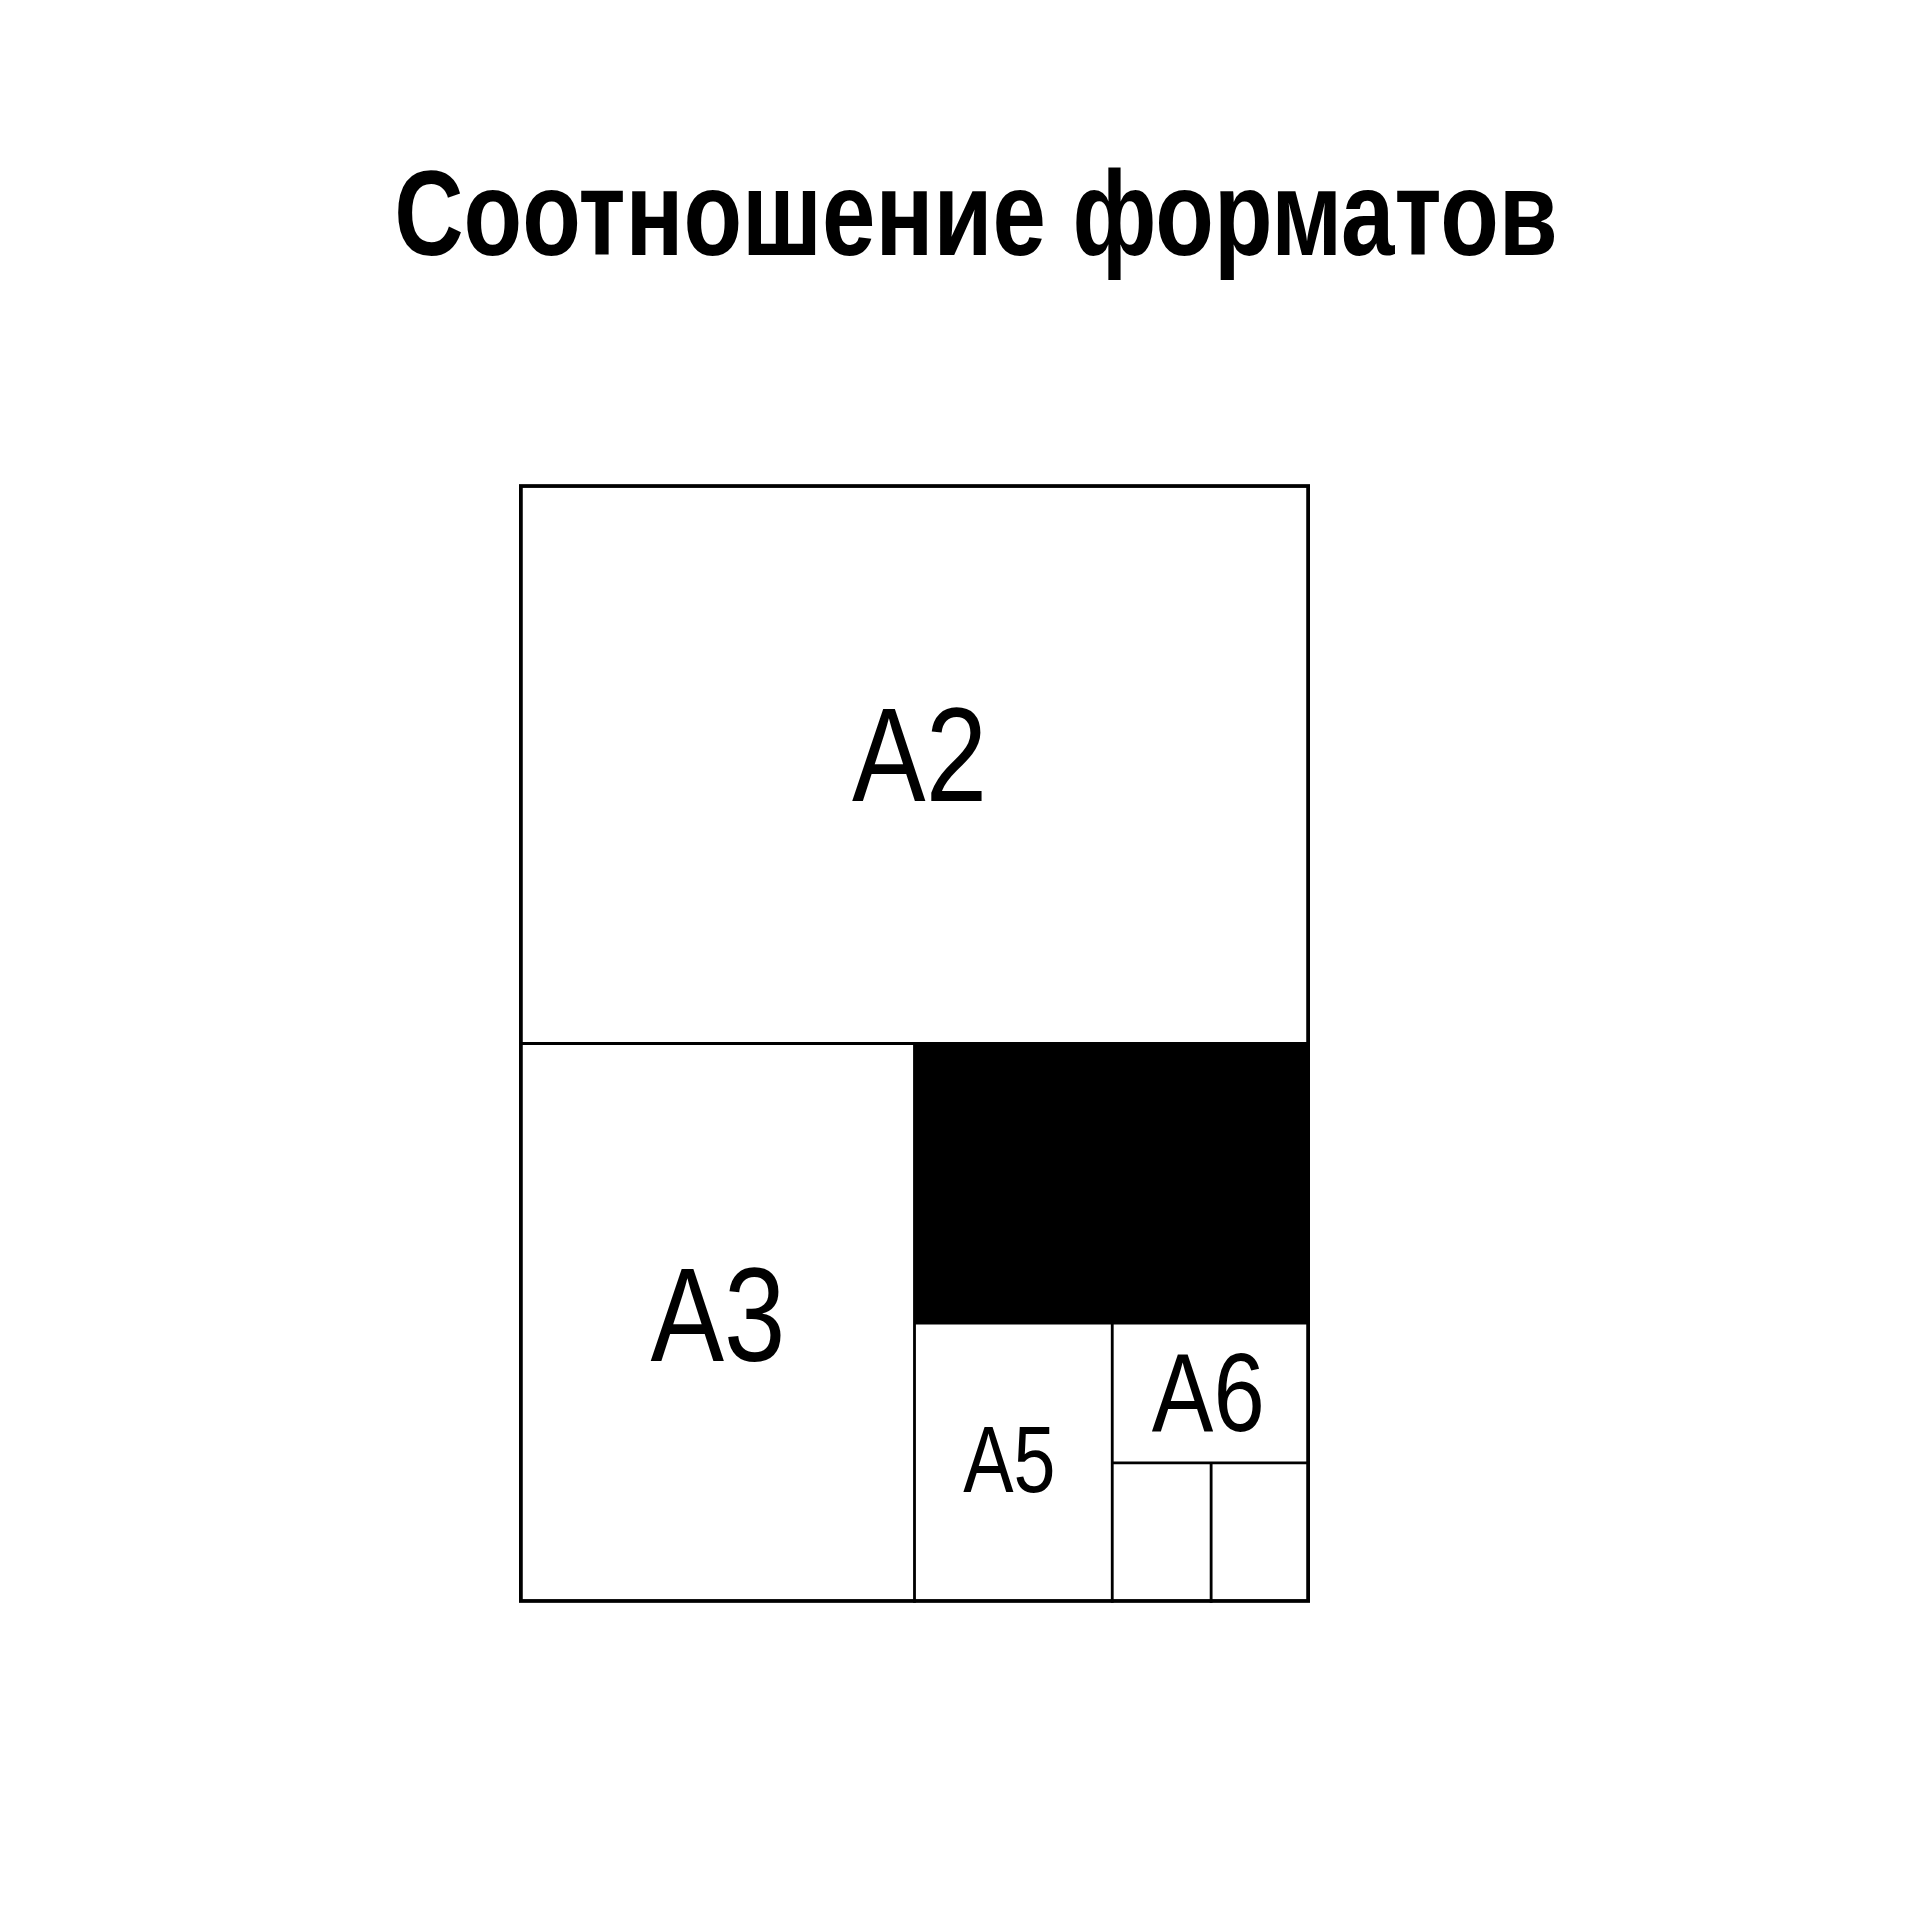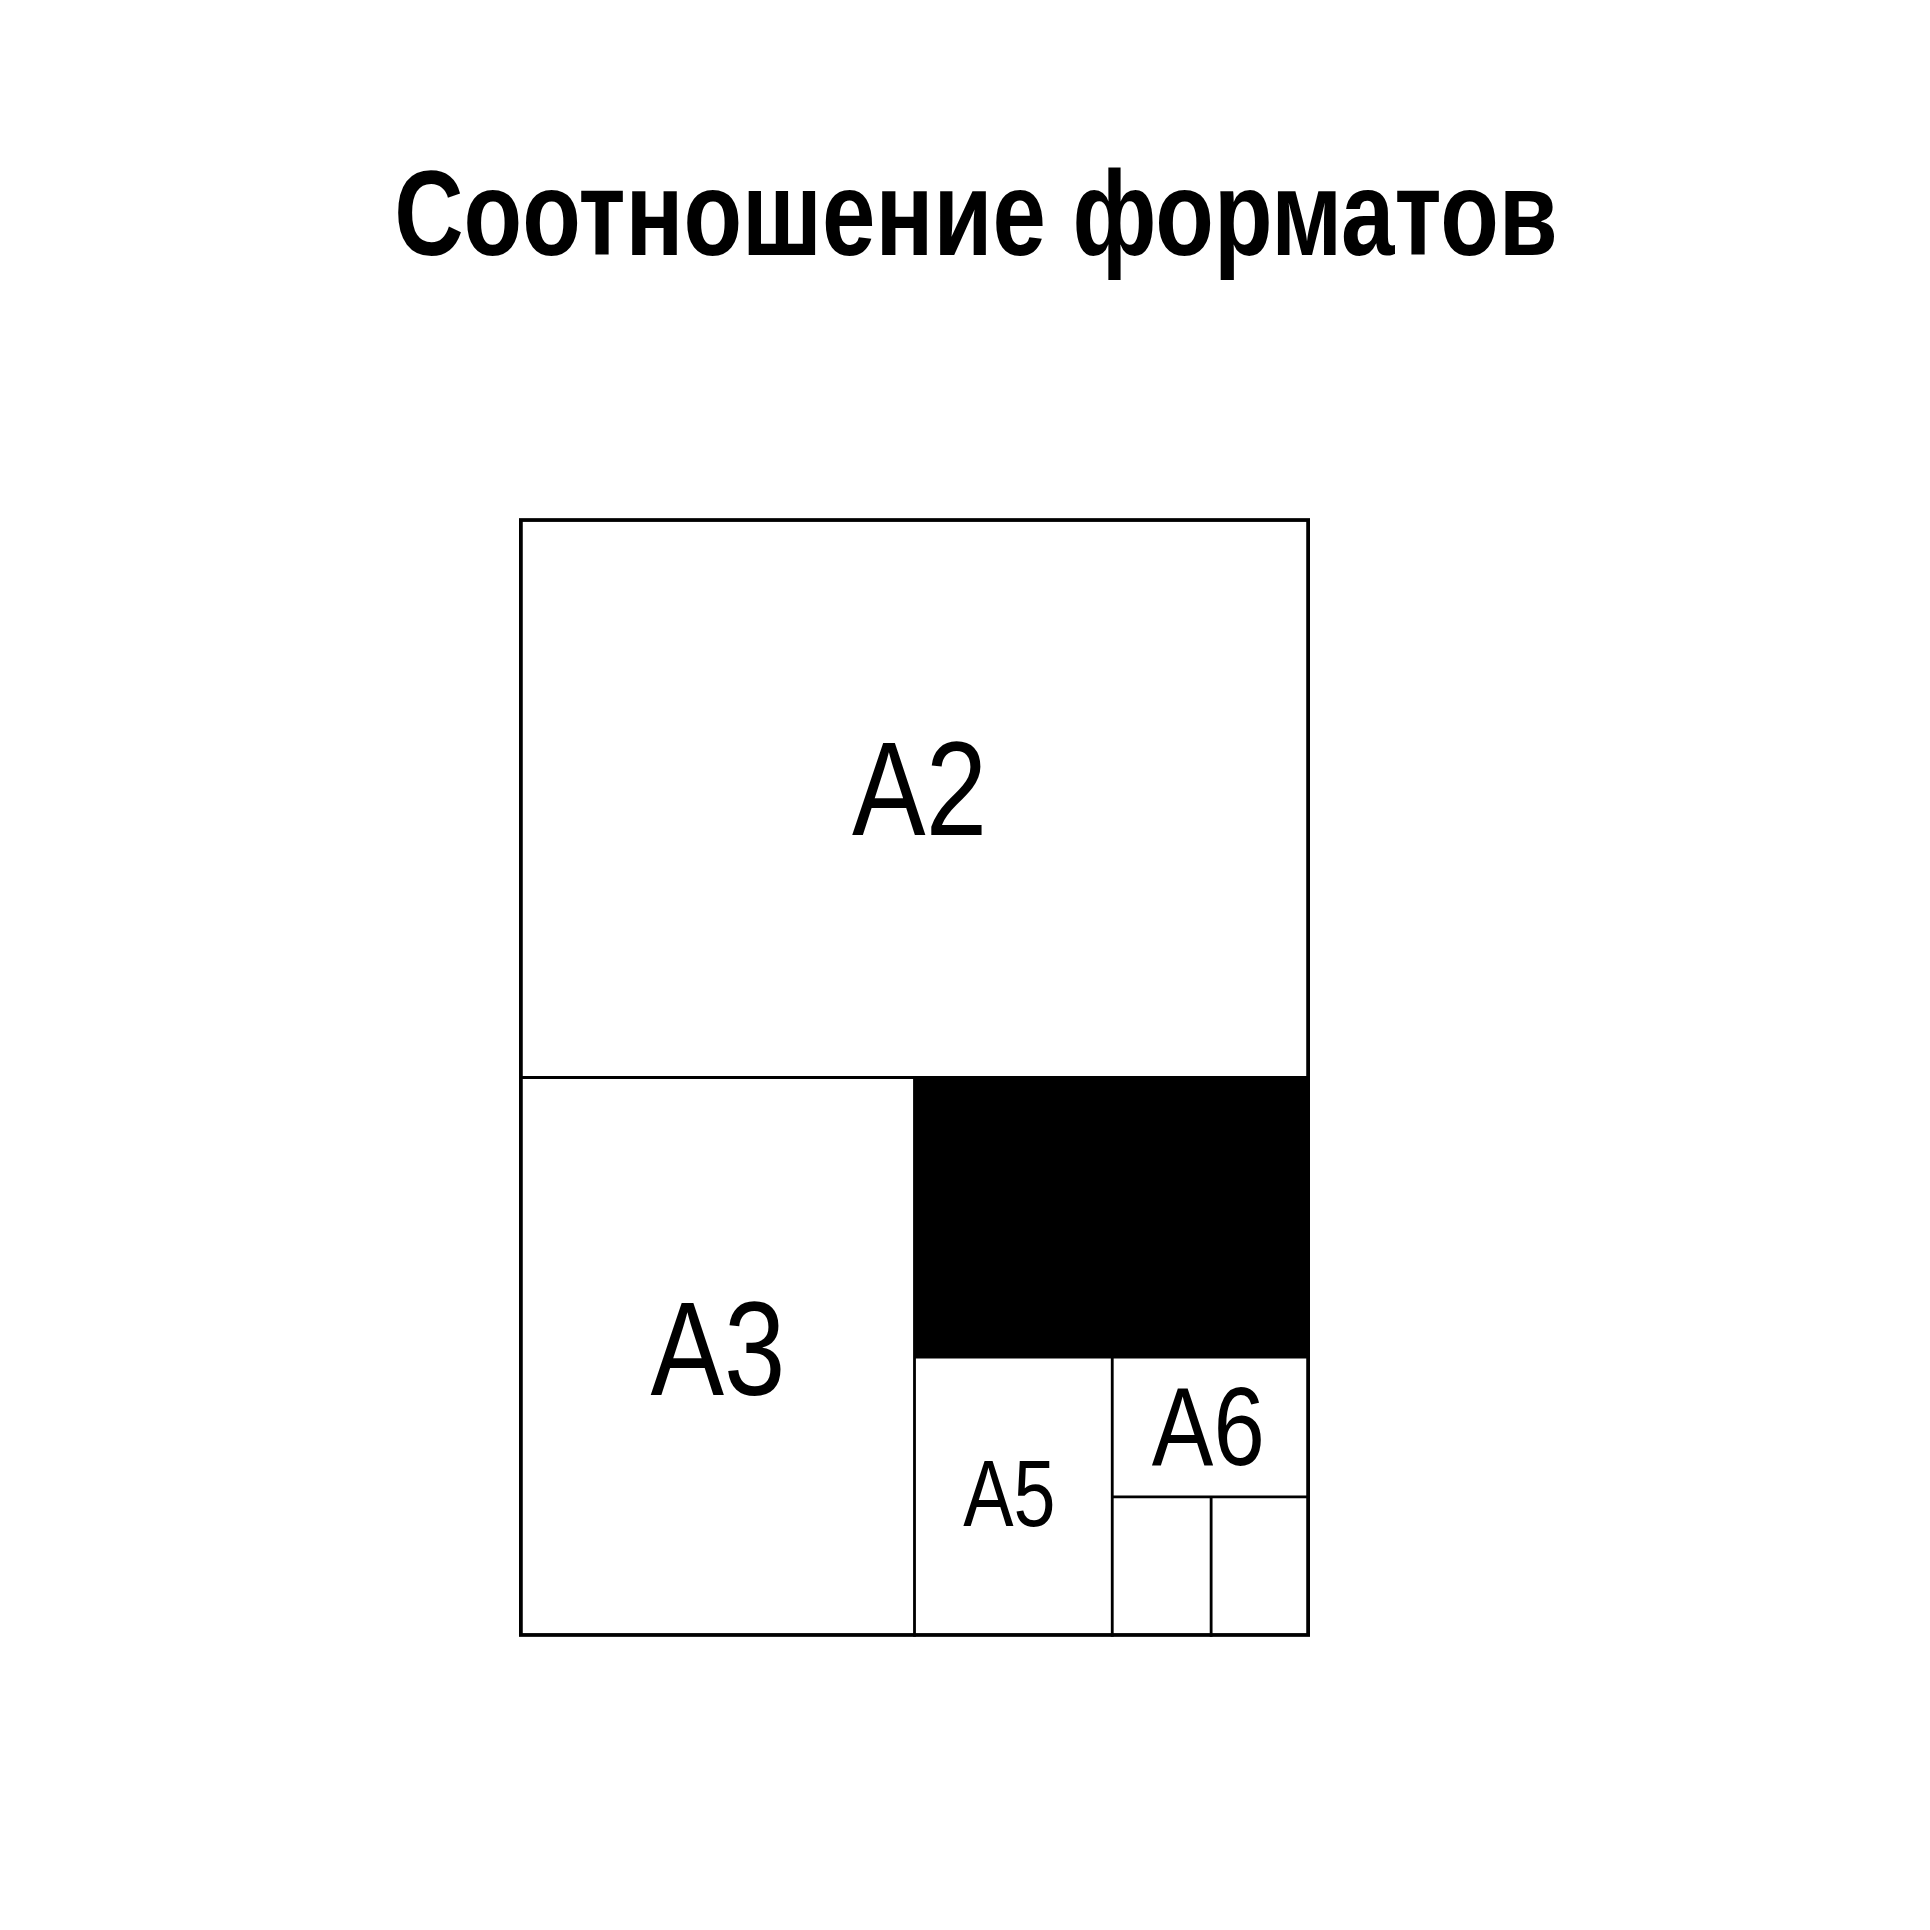--- a/index.html
+++ b/index.html
@@ -25,21 +25,21 @@
     line-height: 120px;
     font-weight: bold;
     color: #000000;
     white-space: nowrap;
     transform: translateX(11px) scaleX(0.80);
     transform-origin: 50% 50%;
   }
   .sheet {
     position: absolute;
     left: 480px;
-    top: 384px;
+    top: 350px;
     width: 791px;
     height: 1387px;
     padding-left: 39px;
   }
   .sheet svg {
     display: block;
     width: 100%;
     height: 100%;
   }
   .rule {

